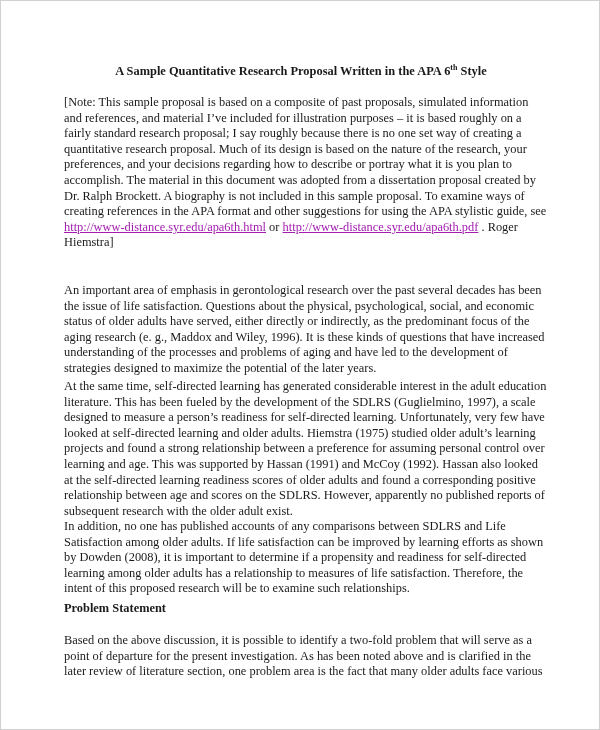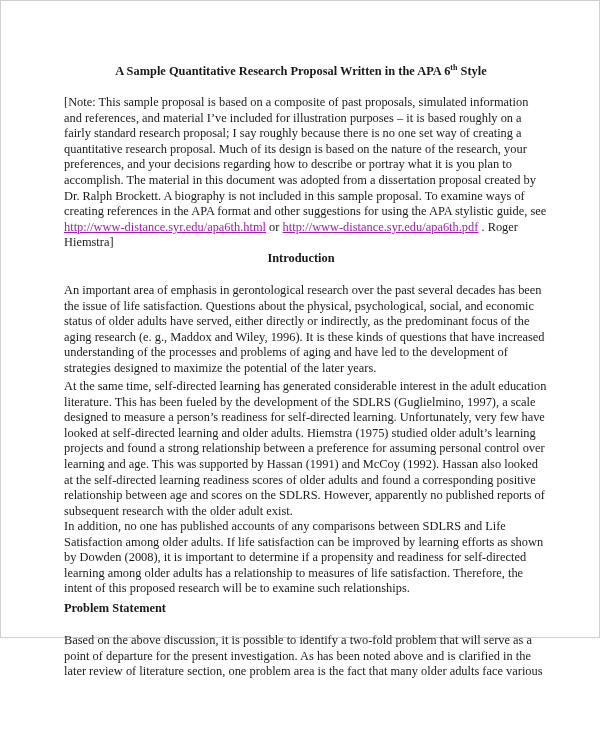--- a/index.html
+++ b/index.html
@@ -1,20 +1,20 @@
 <!DOCTYPE html>
 <html><head>
 <meta charset="utf-8">
 <style>
   html, body { margin: 0; padding: 0; background: #ffffff; }
   body { width: 600px; height: 730px; overflow: hidden; }
   .page {
     position: relative;
     box-sizing: border-box;
-    width: 600px; height: 638px;
+    width: 600px; height: 730px;
     border: 1px solid #d0d0d0;
     background: #fff;
     font-family: "Liberation Serif", serif;
     color: #1a1a1a;
     font-size: 12.4px;
     line-height: 15.6px;
   }
   .title {
     position: absolute; left: 0; top: 63px; width: 600px;
     text-align: center; font-weight: bold; font-size: 12.4px;
@@ -28,21 +28,20 @@
   a.link { color: #a21caf; text-decoration: underline; }
 </style>
 </head>
 <body>
 
 <div class="page">
   <div class="title"><span>A Sample Quantitative Research Proposal Written in the APA 6</span><sup>th</sup><span> Style</span></div>
 
   <p class="para" style="top:94px;"><span>[Note: This sample proposal is based on a composite of past proposals, simulated information and references, and material I’ve included for illustration purposes – it is based roughly on a fairly standard research proposal; I say roughly because there is no one set way of creating a quantitative research proposal. Much of its design is based on the nature of the research, your preferences, and your decisions regarding how to describe or portray what it is you plan to accomplish. The material in this document was adopted from a dissertation proposal created by Dr. Ralph Brockett. A biography is not included in this sample proposal. To examine ways of creating references in the APA format and other suggestions for using the APA stylistic guide, see </span><a class="link">http://www-distance.syr.edu/apa6th.html</a><span> or </span><a class="link">http://www-distance.syr.edu/apa6th.pdf</a><span> . Roger Hiemstra]</span></p>
 
-  <div class="heading-center" style="top:250px;">Introduction</div>
 
   <p class="para" style="top:282px;">An important area of emphasis in gerontological research over the past several decades has been the issue of life satisfaction. Questions about the physical, psychological, social, and economic status of older adults have served, either directly or indirectly, as the predominant focus of the aging research (e. g., Maddox and Wiley, 1996). It is these kinds of questions that have increased understanding of the processes and problems of aging and have led to the development of strategies designed to maximize the potential of the later years.</p>
   <p class="para" style="top:378px;">At the same time, self-directed learning has generated considerable interest in the adult education literature. This has been fueled by the development of the SDLRS (Guglielmino, 1997), a scale designed to measure a person’s readiness for self-directed learning. Unfortunately, very few have looked at self-directed learning and older adults. Hiemstra (1975) studied older adult’s learning projects and found a strong relationship between a preference for assuming personal control over learning and age. This was supported by Hassan (1991) and McCoy (1992). Hassan also looked at the self-directed learning readiness scores of older adults and found a corresponding positive relationship between age and scores on the SDLRS. However, apparently no published reports of subsequent research with the older adult exist.</p>
   <p class="para" style="top:518px;">In addition, no one has published accounts of any comparisons between SDLRS and Life Satisfaction among older adults. If life satisfaction can be improved by learning efforts as shown by Dowden (2008), it is important to determine if a propensity and readiness for self-directed learning among older adults has a relationship to measures of life satisfaction. Therefore, the intent of this proposed research will be to examine such relationships.</p>
 
   <div class="heading-left" style="top:600px;">Problem Statement</div>
 
   <p class="para" style="top:632px;">Based on the above discussion, it is possible to identify a two-fold problem that will serve as a point of departure for the present investigation.  As has been noted above and is clarified in the later review of literature section, one problem area is the fact that many older adults face various</p>
 </div>
 

